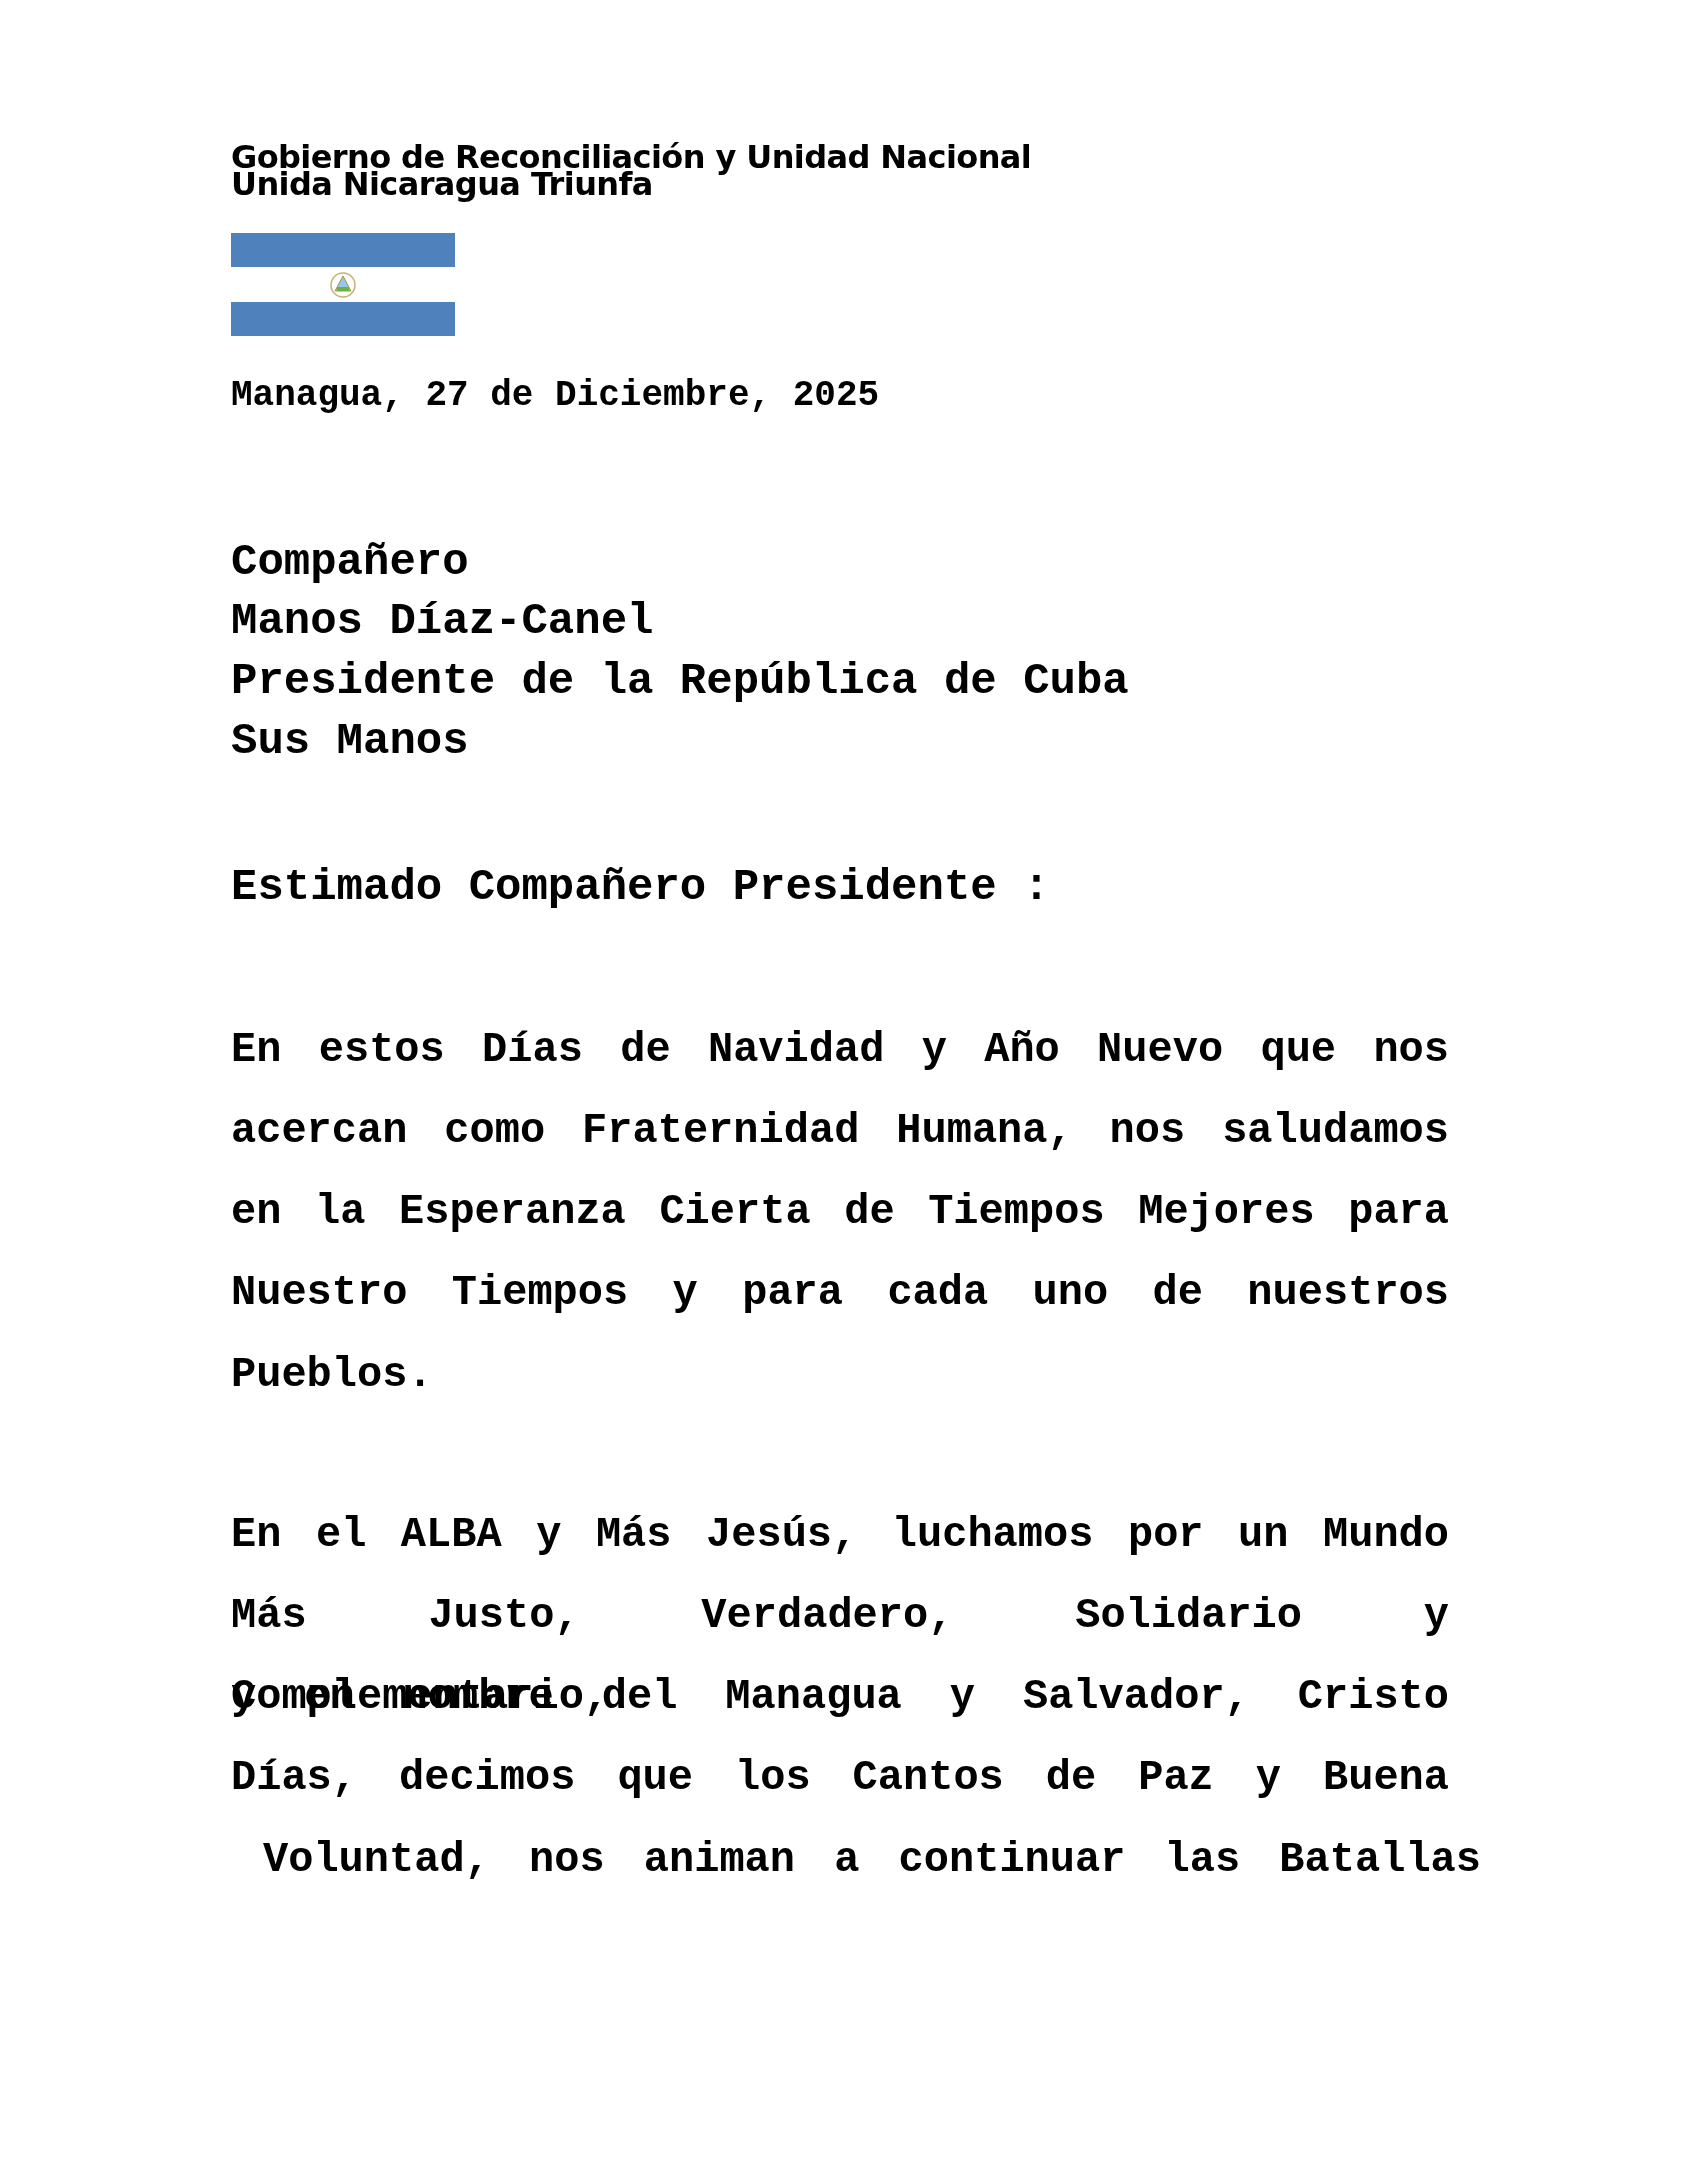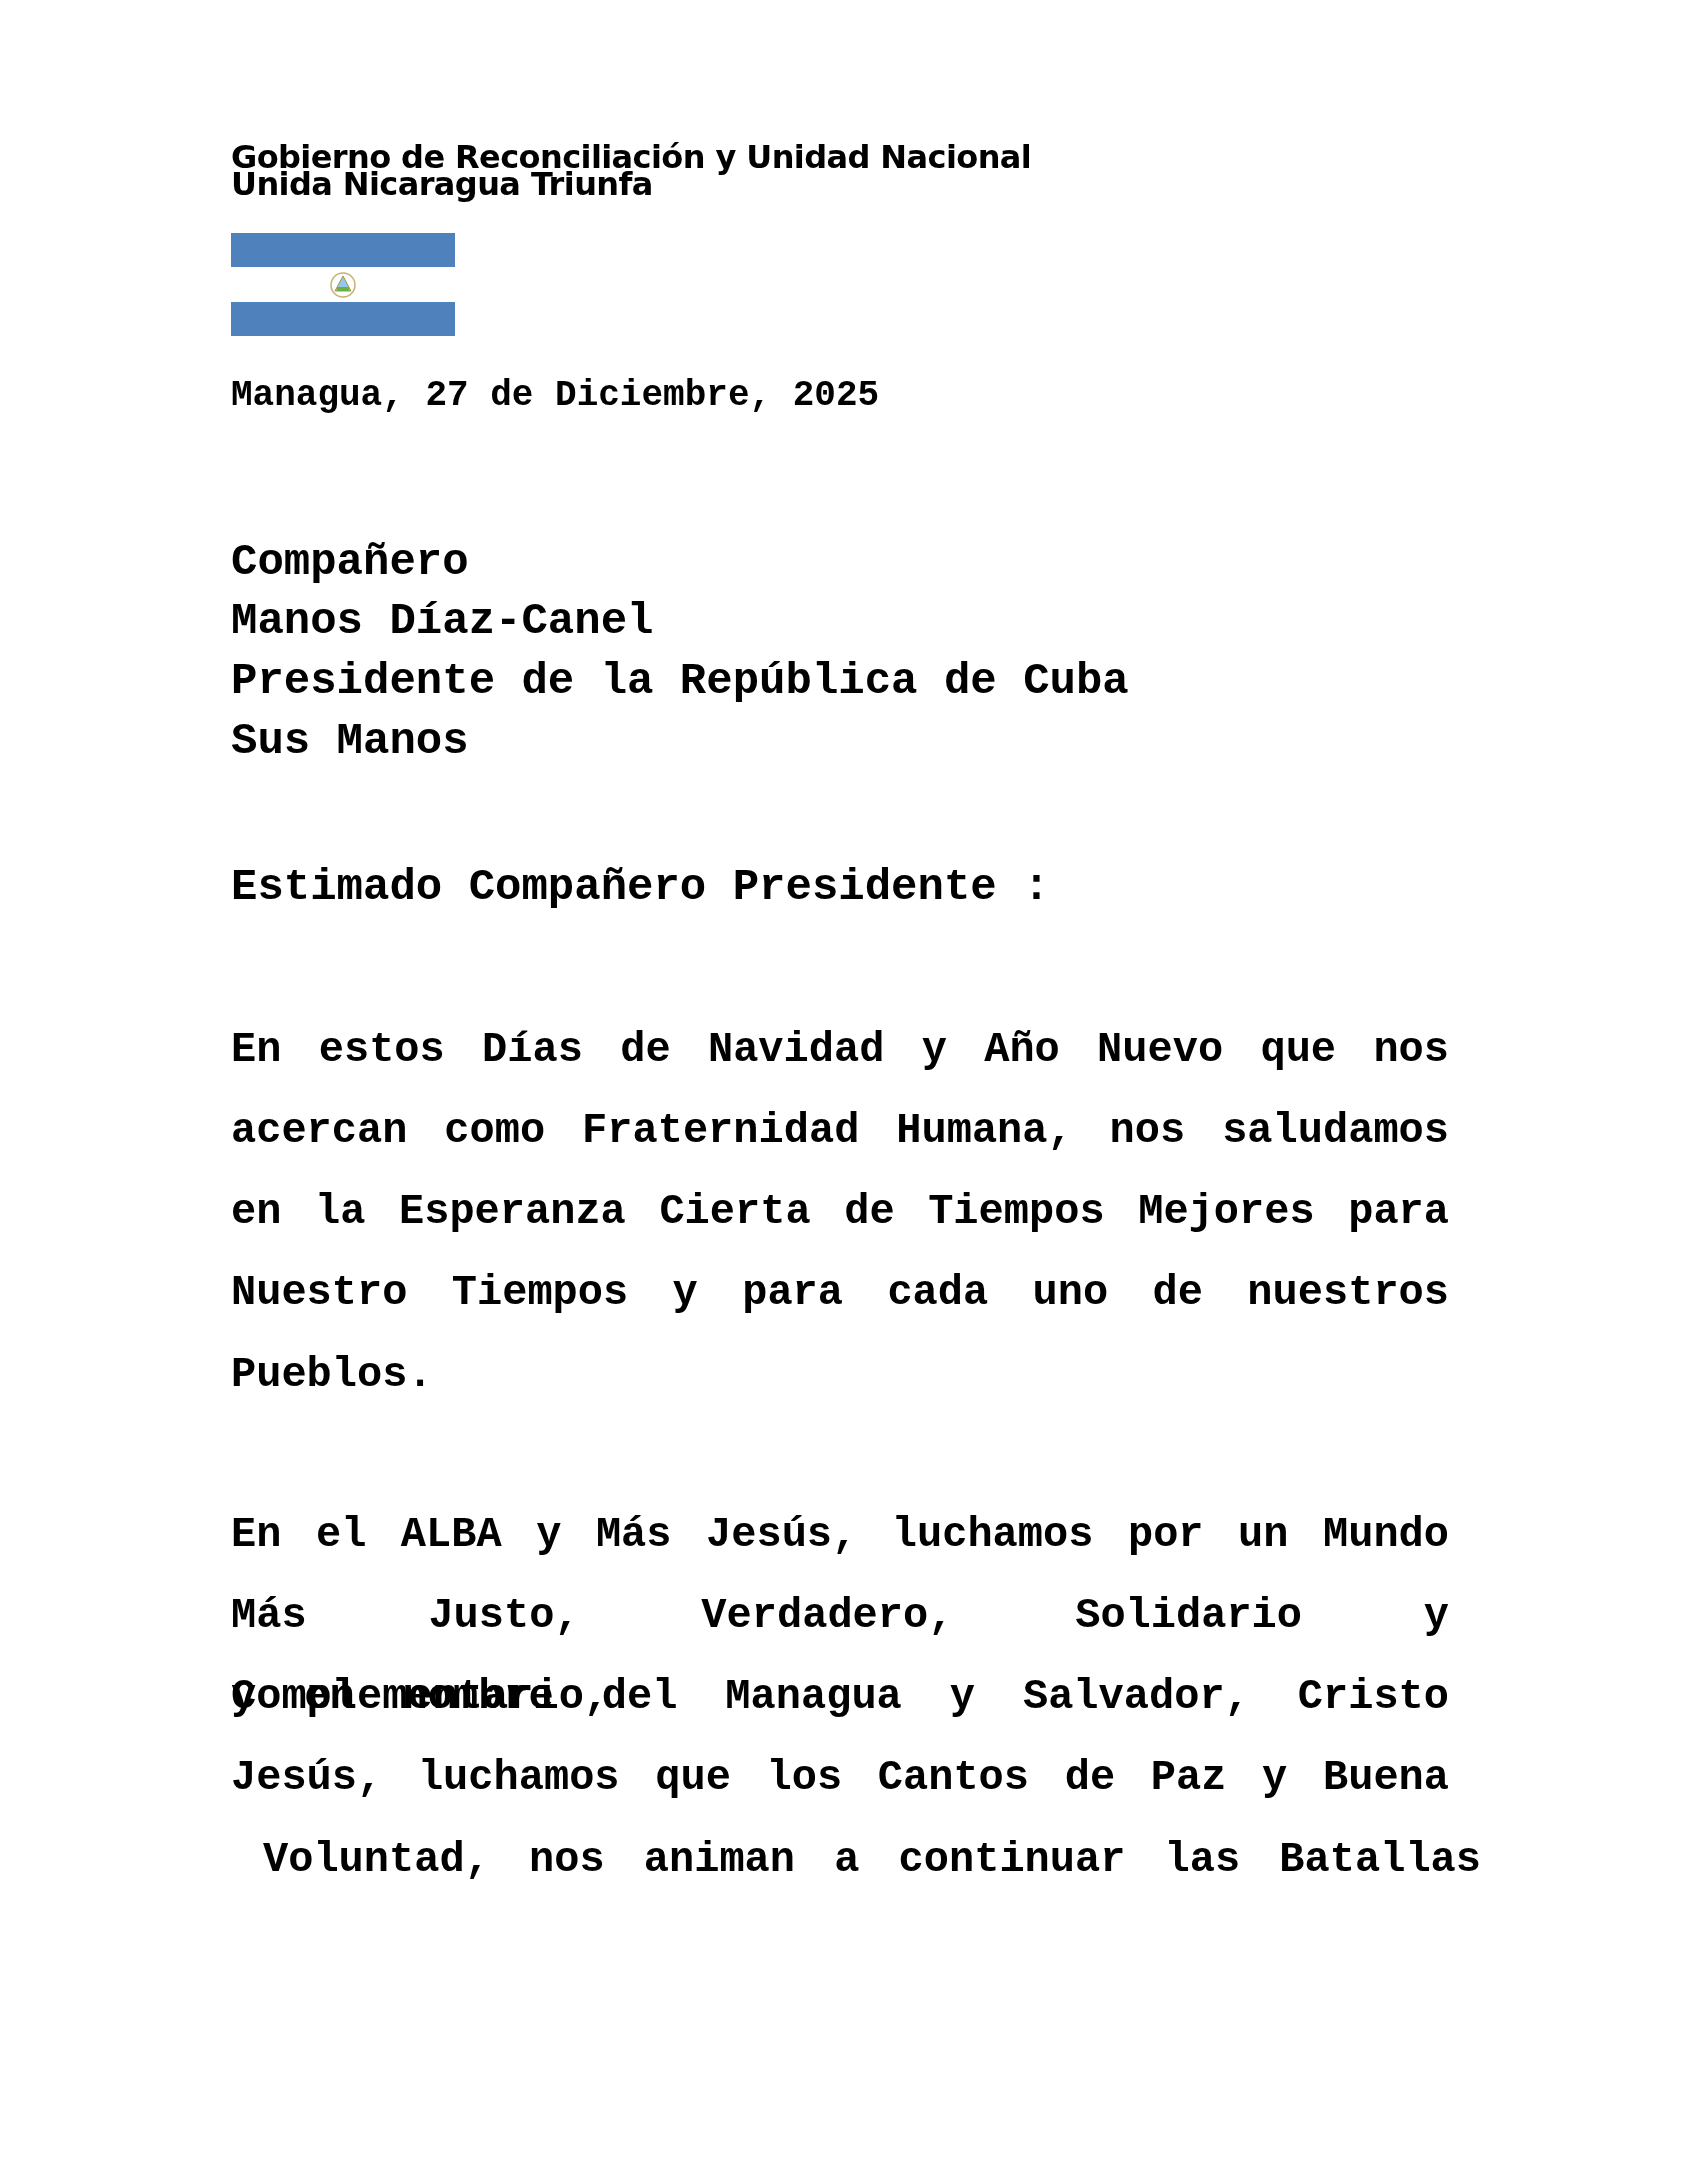--- a/index.html
+++ b/index.html
@@ -47,16 +47,16 @@
   <div class="body-line" style="top: 1091px; white-space: normal;">acercan como Fraternidad Humana, nos saludamos</div>
   <div class="body-line" style="top: 1172px; white-space: normal;">en la Esperanza Cierta de Tiempos Mejores para</div>
   <div class="body-line" style="top: 1253px; white-space: normal;">Nuestro Tiempos y para cada uno de nuestros</div>
   <div class="body-line last" style="top:1335px;">Pueblos.</div>
 </div>
 
 <div>
   <div class="body-line" style="top: 1495px; white-space: normal;">En el ALBA y Más Jesús, luchamos por un Mundo</div>
   <div class="body-line" style="top: 1576px; white-space: normal;">Más Justo, Verdadero, Solidario y Complementario,</div>
   <div class="body-line" style="top: 1657px; white-space: normal;">y en nombre del Managua y Salvador, Cristo</div>
-  <div class="body-line" style="top: 1738px; white-space: normal;">Jesús, luchamos que los Cantos de Paz y Buena</div>
+  <div class="body-line" style="top: 1738px; white-space: normal;">Días, decimos que los Cantos de Paz y Buena</div>
   <div class="body-line" style="top: 1820px; white-space: normal; margin-left: 32px;">Voluntad, nos animan a continuar las Batallas</div>
 </div>
 
 
 </body></html>

